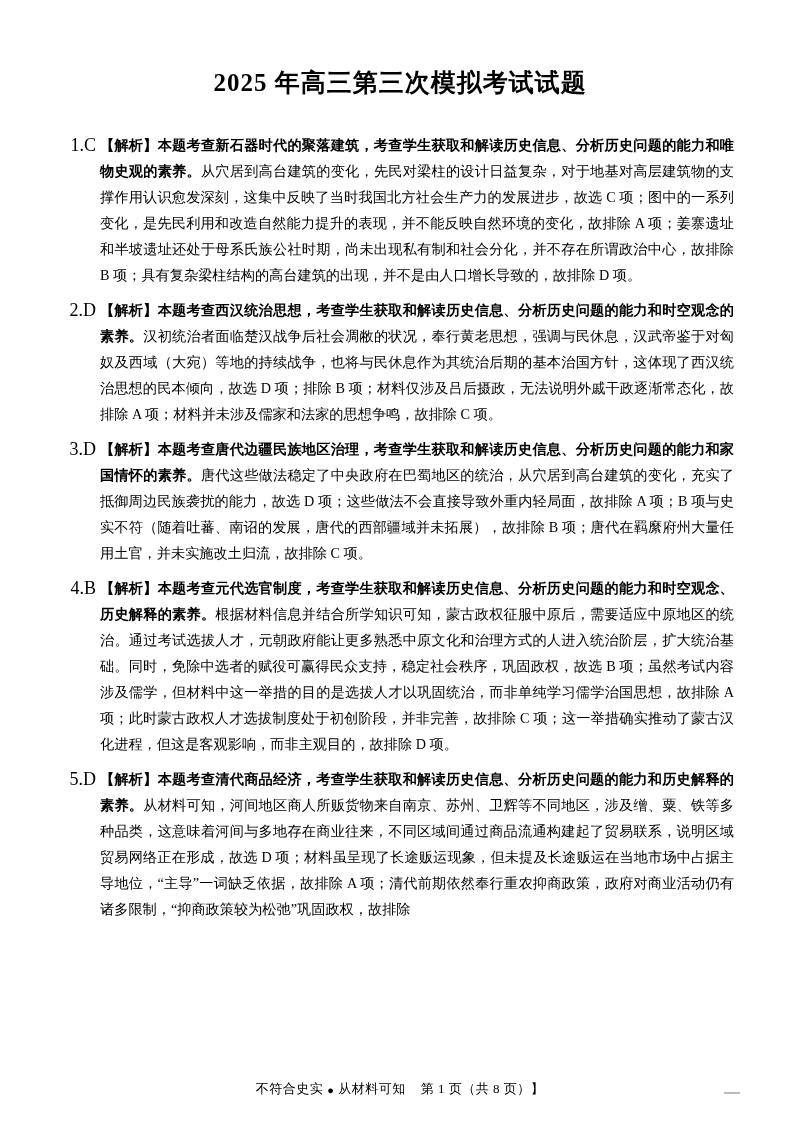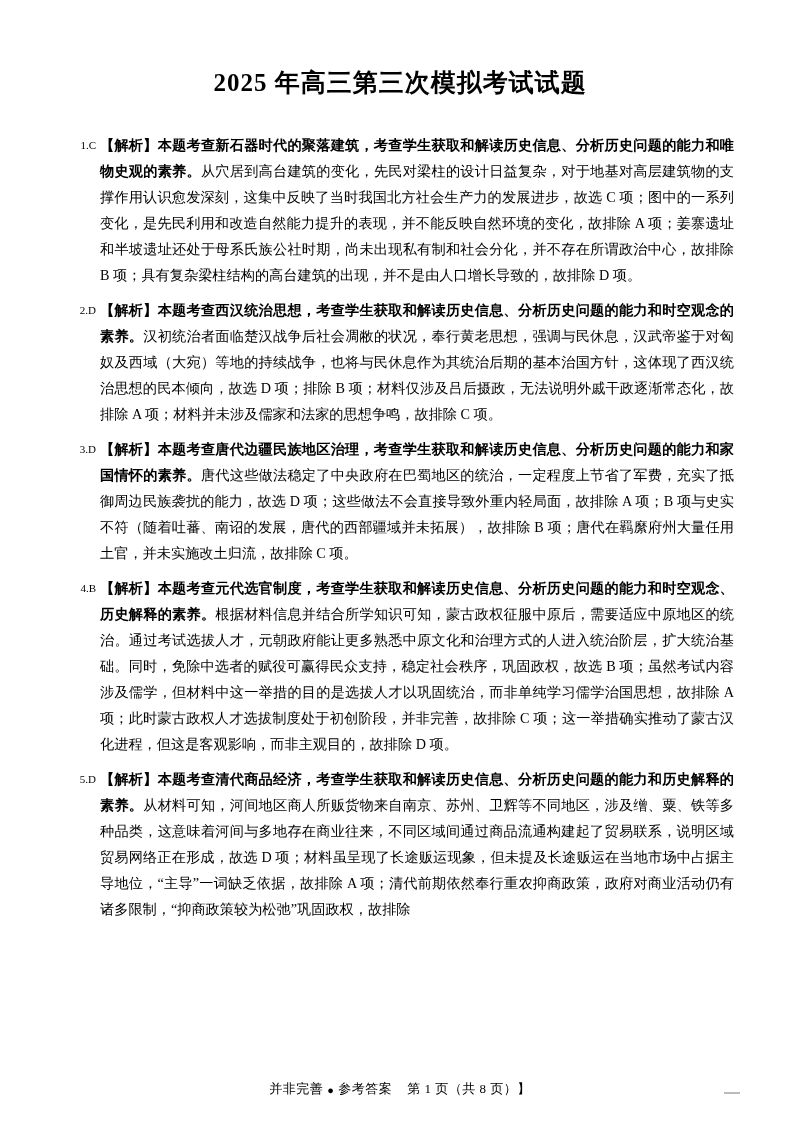--- a/index.html
+++ b/index.html
@@ -45,21 +45,21 @@
     margin-top: 30px;
   }
   .item {
     display: flex;
     align-items: flex-start;
     margin-bottom: 9px;
   }
   .item-num {
     flex: 0 0 auto;
     width: 30px;
-    font-size: 11px;
+    font-size: 18px;
     line-height: 26px;
     text-align: right;
     padding-right: 4px;
     white-space: nowrap;
   }
   .item-body {
     flex: 1 1 auto;
     font-size: 14.2px;
     line-height: 26px;
     text-align: justify;
@@ -122,38 +122,38 @@
       <div class="item-num">
         <span>2.</span><span>D</span>
       </div>
       <div class="item-body"><span class="lead">【解析】本题考查西汉统治思想，考查学生获取和解读历史信息、分析历史问题的能力和时空观念的素养。</span><span class="rest">汉初统治者面临楚汉战争后社会凋敝的状况，奉行黄老思想，强调与民休息，汉武帝鉴于对匈奴及西域（大宛）等地的持续战争，也将与民休息作为其统治后期的基本治国方针，这体现了西汉统治思想的民本倾向，故选 D 项；排除 B 项；材料仅涉及吕后摄政，无法说明外戚干政逐渐常态化，故排除 A 项；材料并未涉及儒家和法家的思想争鸣，故排除 C 项。</span></div>
     </div>
 
     <div class="item">
       <div class="item-num">
         <span>3.</span><span>D</span>
       </div>
-      <div class="item-body"><span class="lead">【解析】本题考查唐代边疆民族地区治理，考查学生获取和解读历史信息、分析历史问题的能力和家国情怀的素养。</span><span class="rest">唐代这些做法稳定了中央政府在巴蜀地区的统治，一定程度上节省了军费，充实了抵御周边民族袭扰的能力，故选 D 项；这些做法不会直接导致外重内轻局面，故排除 A 项；B 项与史实不符（随着吐蕃、南诏的发展，唐代的西部疆域并未拓展），故排除 B 项；唐代在羁縻府州大量任用土官，并未实施改土归流，故排除 C 项。</span></div>
+      <div class="item-body"><span class="lead">【解析】本题考查唐代边疆民族地区治理，考查学生获取和解读历史信息、分析历史问题的能力和家国情怀的素养。</span><span class="rest">唐代这些做法稳定了中央政府在巴蜀地区的统治，从穴居到高台建筑的变化，充实了抵御周边民族袭扰的能力，故选 D 项；这些做法不会直接导致外重内轻局面，故排除 A 项；B 项与史实不符（随着吐蕃、南诏的发展，唐代的西部疆域并未拓展），故排除 B 项；唐代在羁縻府州大量任用土官，并未实施改土归流，故排除 C 项。</span></div>
     </div>
 
     <div class="item">
       <div class="item-num">
         <span>4.</span><span>B</span>
       </div>
       <div class="item-body"><span class="lead">【解析】本题考查元代选官制度，考查学生获取和解读历史信息、分析历史问题的能力和时空观念、历史解释的素养。</span><span class="rest">根据材料信息并结合所学知识可知，蒙古政权征服中原后，需要适应中原地区的统治。通过考试选拔人才，元朝政府能让更多熟悉中原文化和治理方式的人进入统治阶层，扩大统治基础。同时，免除中选者的赋役可赢得民众支持，稳定社会秩序，巩固政权，故选 B 项；虽然考试内容涉及儒学，但材料中这一举措的目的是选拔人才以巩固统治，而非单纯学习儒学治国思想，故排除 A 项；此时蒙古政权人才选拔制度处于初创阶段，并非完善，故排除 C 项；这一举措确实推动了蒙古汉化进程，但这是客观影响，而非主观目的，故排除 D 项。</span></div>
     </div>
 
     <div class="item">
       <div class="item-num">
         <span>5.</span><span>D</span>
       </div>
       <div class="item-body"><span class="lead">【解析】本题考查清代商品经济，考查学生获取和解读历史信息、分析历史问题的能力和历史解释的素养。</span><span class="rest">从材料可知，河间地区商人所贩货物来自南京、苏州、卫辉等不同地区，涉及缯、粟、铁等多种品类，这意味着河间与多地存在商业往来，不同区域间通过商品流通构建起了贸易联系，说明区域贸易网络正在形成，故选 D 项；材料虽呈现了长途贩运现象，但未提及长途贩运在当地市场中占据主导地位，“主导”一词缺乏依据，故排除 A 项；清代前期依然奉行重农抑商政策，政府对商业活动仍有诸多限制，“抑商政策较为松弛”巩固政权，故排除</span></div>
     </div>
 
   </div>
 
   <div class="footer">
-    <span class="footer-inner"><span>并非完善</span><span class="footer-dot">●</span><span>参考答案</span>&nbsp;&nbsp;&nbsp;&nbsp;<span>第 1 页（共 8 页）</span><span>】</span></span>
+    <span class="footer-inner"><span>不符合史实</span><span class="footer-dot">●</span><span>从材料可知</span>&nbsp;&nbsp;&nbsp;&nbsp;<span>第 1 页（共 8 页）</span><span>】</span></span>
   </div>
 
   <div class="corner-mark"></div>
 
 </div>
 
 </body></html>

